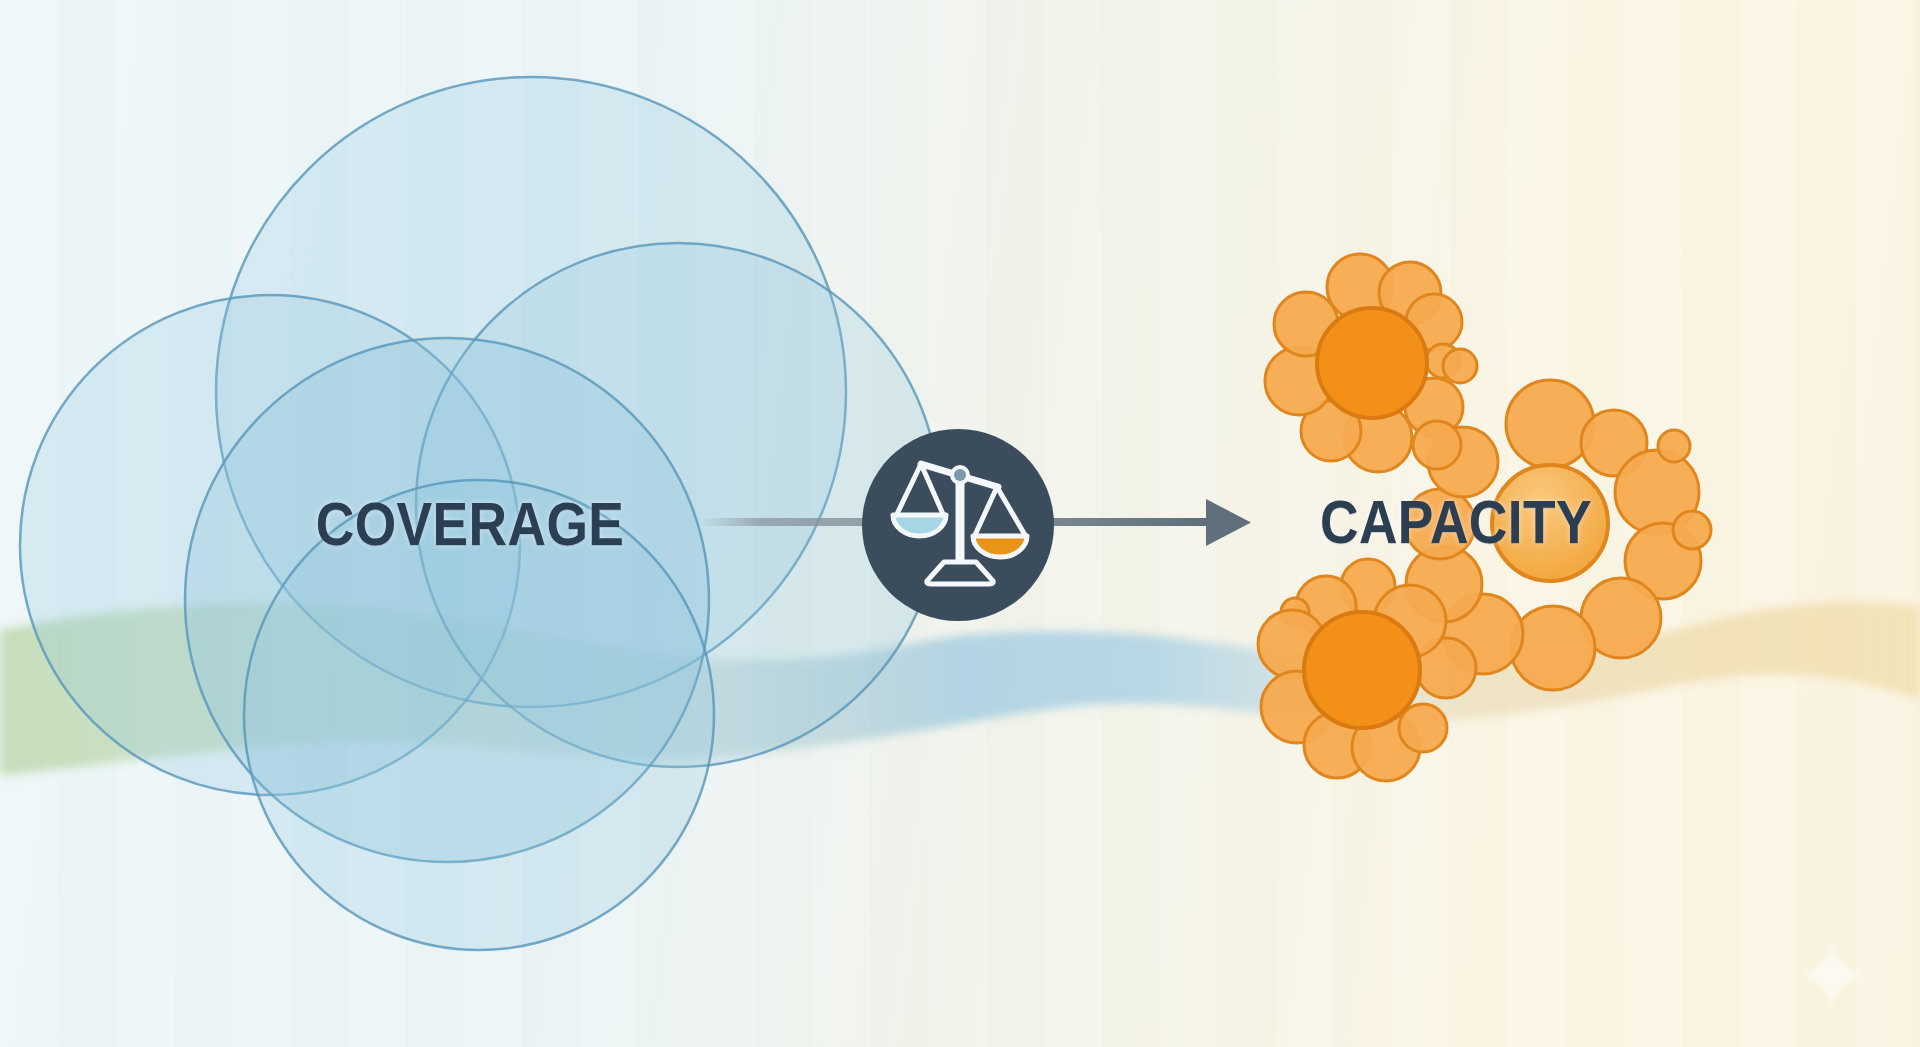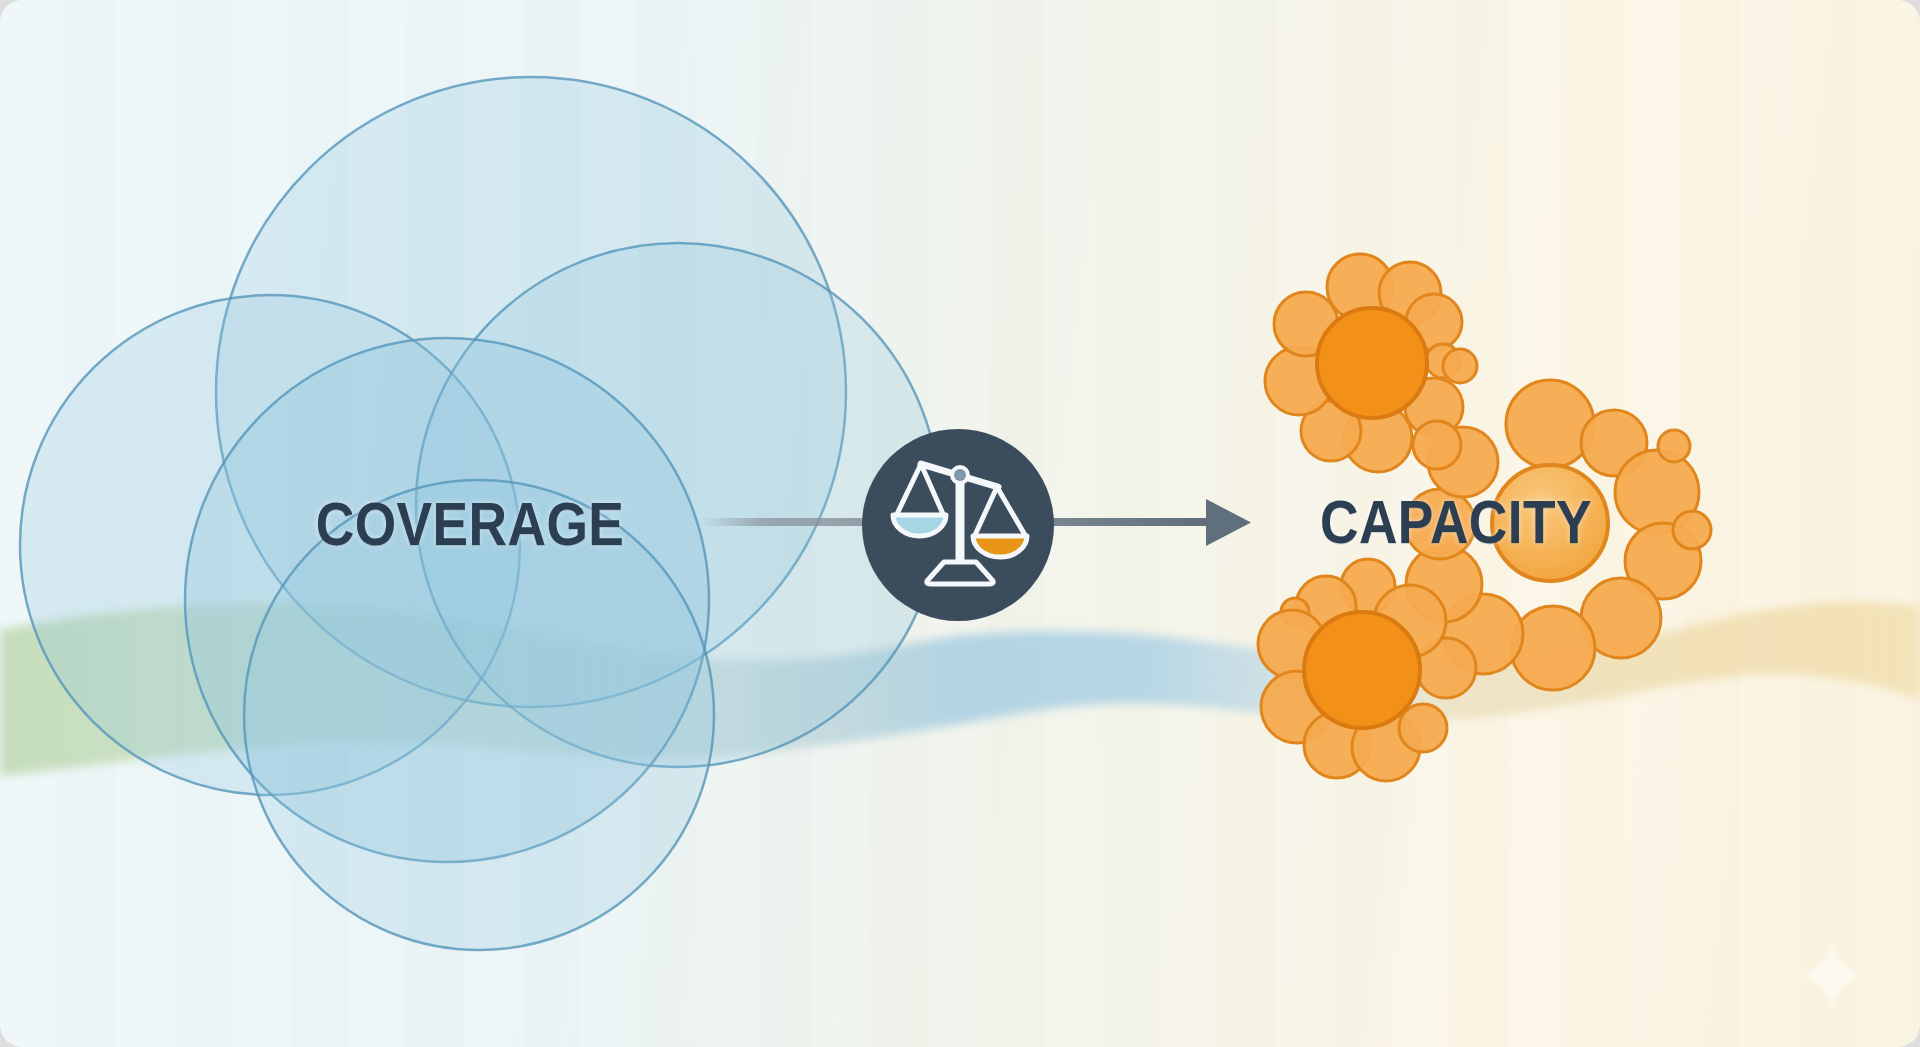--- a/index.html
+++ b/index.html
@@ -1,19 +1,18 @@
 <!DOCTYPE html>
 <html><head>
 <meta charset="utf-8">
 <style>
   html,body{margin:0;padding:0;background:#ddd;}
   .canvas{
     position:relative;width:1920px;height:1047px;overflow:hidden;
     font-family:"Liberation Sans",sans-serif;
-    border-radius:22px;
   }
   .stripes{
     position:absolute;inset:0;
     background:repeating-linear-gradient(90deg,
       rgba(255,255,255,0.16) 0px, rgba(255,255,255,0.16) 58px,
       rgba(255,255,255,0.0) 58px, rgba(255,255,255,0.0) 116px);
     pointer-events:none;
   }
   svg.scene{position:absolute;inset:0;width:1920px;height:1047px;}
   .label{

